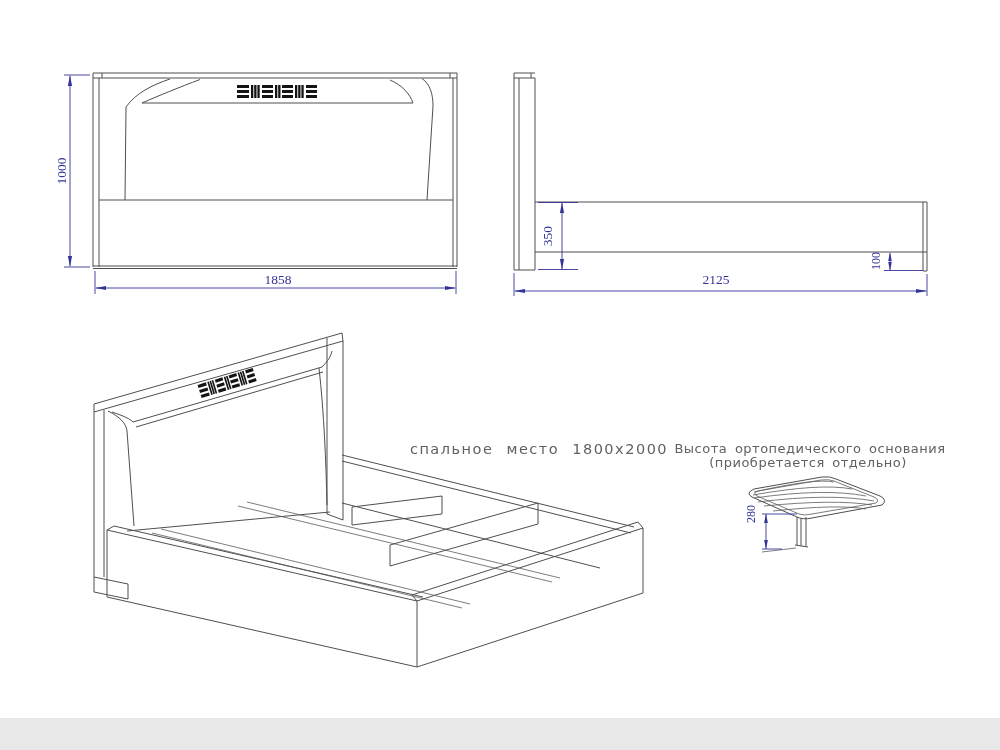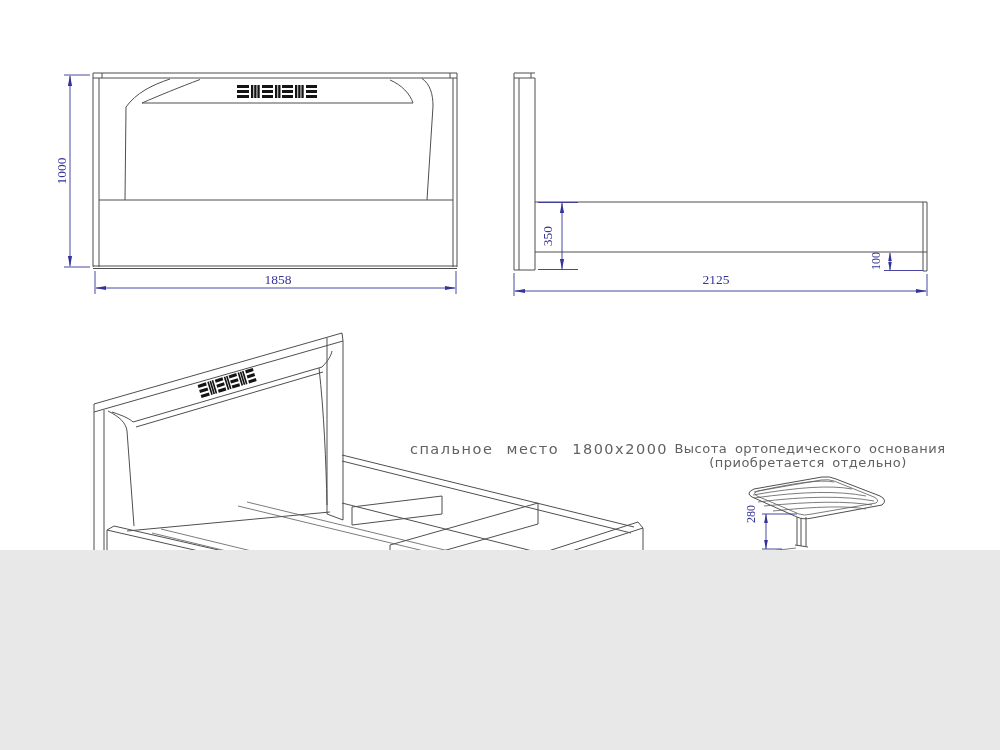--- a/index.html
+++ b/index.html
@@ -1,16 +1,16 @@
 <!DOCTYPE html>
 <html><head>
 <meta charset="utf-8">
 <style>
   html,body{margin:0;padding:0;background:#e8e8e8;}
-  .page{position:relative;width:1000px;height:550px;background:#ffffff;margin:0 auto;
+  .page{position:relative;width:1000px;height:718px;background:#ffffff;margin:0 auto;
         font-family:"DejaVu Sans",sans-serif;overflow:hidden;}
   svg{position:absolute;left:0;top:0;}
   .ln{stroke:#4f4f4f;stroke-width:1;fill:none;}
   .ln2{stroke:#5a5a5a;stroke-width:0.8;fill:none;}
   .dim{stroke:#333399;stroke-width:0.9;fill:none;}
   .dimarrow{fill:#333399;stroke:none;}
   .dimtext{fill:#333399;font-family:"Liberation Serif",serif;font-size:13.5px;}
   .dimtext-sm{fill:#333399;font-family:"Liberation Serif",serif;font-size:12px;}
   .cadtext{fill:#616161;font-family:"DejaVu Sans",sans-serif;}
   .iso-label{font-size:14.5px;letter-spacing:1.5px;word-spacing:7px;}

